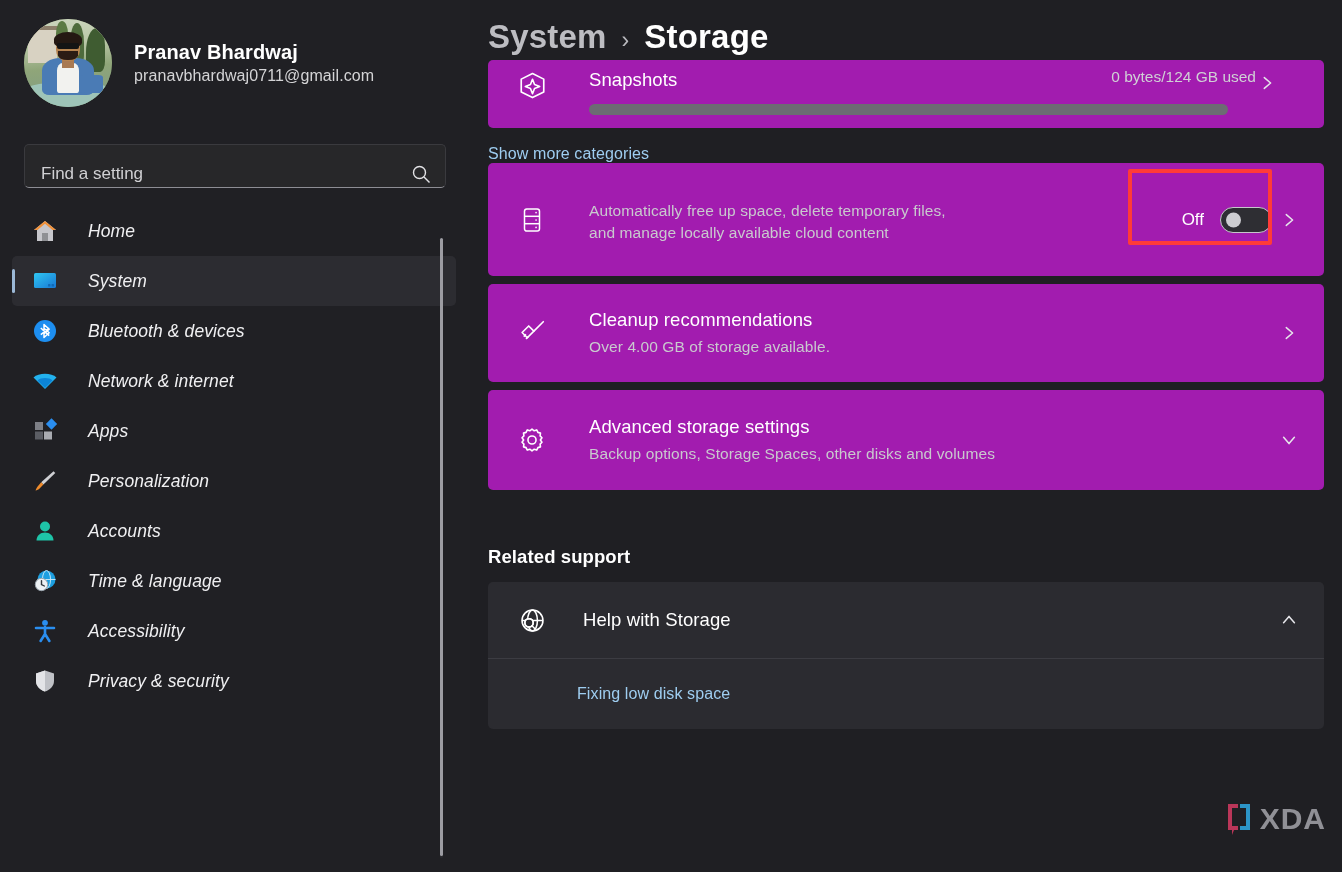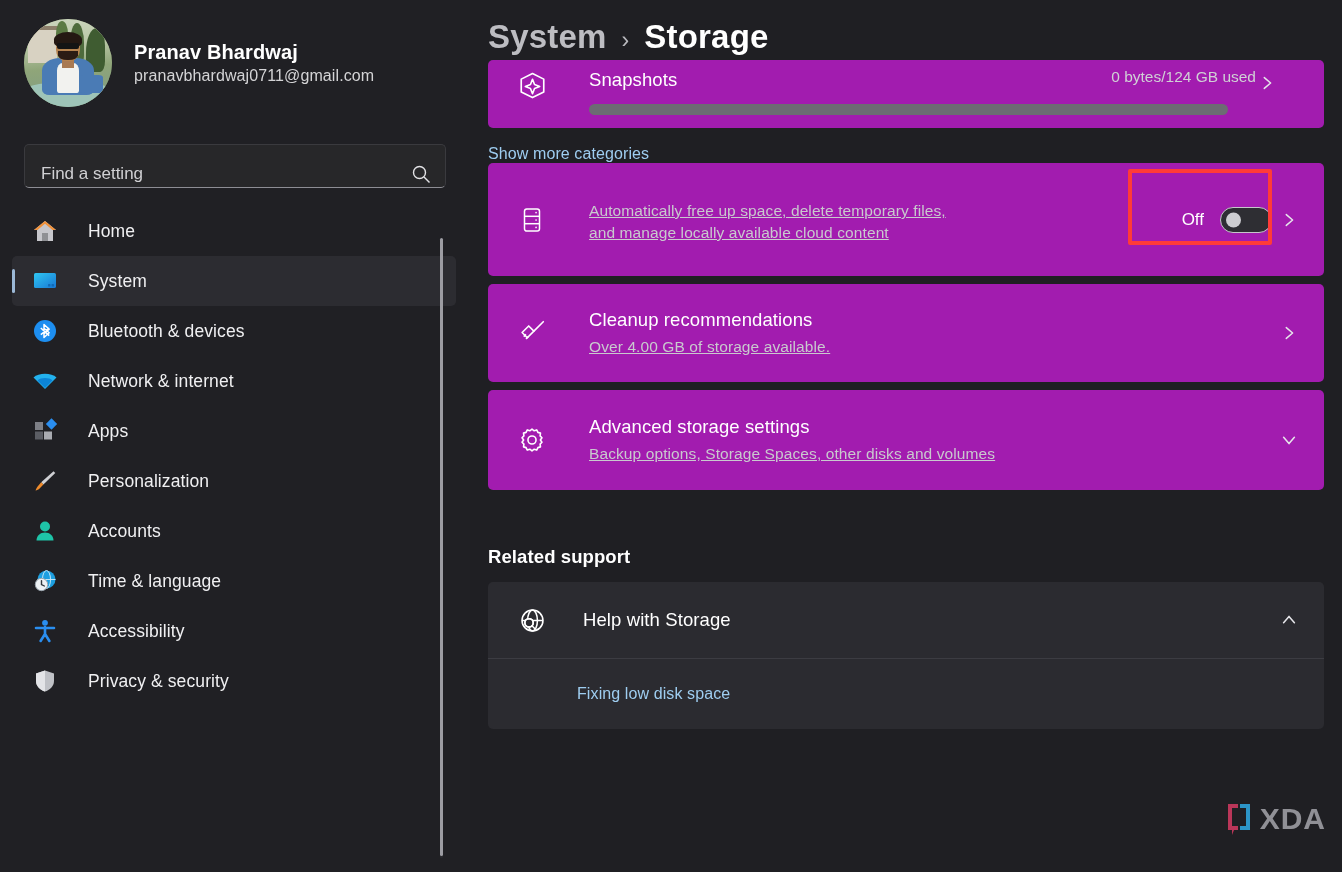--- a/index.html
+++ b/index.html
@@ -55,21 +55,21 @@
     display: flex; align-items: center;
     padding: 16px 14px 0 16px;
   }
   .search-box input {
     flex: 1; background: transparent; border: 0; outline: 0;
     color: #e8e8ea; font-size: 17px; font-family: "Liberation Sans", sans-serif;
   }
   .search-box input::placeholder { color: #d0d0d3; }
   .search-icon { width: 20px; height: 20px; flex: 0 0 20px; }
 
-  .navlist { margin-top: 18px; padding: 0 14px 0 12px; }
+  .navlist { margin-top: 18px; padding: 0 14px 0 12px; font-style: italic; }
   .navitem {
     height: 50px; display: flex; align-items: center;
     border-radius: 5px; position: relative;
     padding-left: 18px; cursor: default;
   }
   .navitem.selected { background: #2c2c31; }
   .navitem.selected::before {
     content: ""; position: absolute; left: 0; top: 13px;
     width: 3px; height: 24px; border-radius: 2px; background: #9bb8d6;
   }
@@ -91,21 +91,21 @@
   .card {
     background: #a21caf;
     border-radius: 5px;
     margin-right: 18px;
     position: relative;
     display: flex; align-items: center; gap: 12px;
   }
   .card-ico { width: 44px; flex: 0 0 44px; display: flex; justify-content: center; align-items: center; margin-left: 22px; }
   .card-body { flex: 1; padding-left: 23px; }
   .card-title { font-size: 18.5px; color: #ffffff; letter-spacing: .1px; }
-  .card-sub { font-size: 15.5px; color: #c9c9ce; margin-top: 5px; line-height: 1.42; letter-spacing: .1px; text-decoration: underline; }
+  .card-sub { font-size: 15.5px; color: #c9c9ce; margin-top: 5px; line-height: 1.42; letter-spacing: .1px; }
   .chev { width: 26px; flex: 0 0 26px; display: flex; justify-content: center; align-items: center; margin-right: 22px; }
 
   
   .snap-card { height: 68px; margin-top: 4px; align-items: flex-start; }
   .snap-ico { margin-top: 10px; }
   .snap-right { position: absolute; right: 68px; top: 8px; font-size: 15.5px; color: #d0d0d5; }
   .snap-body { padding-left: 23px; padding-top: 9px; }
   .progress { height: 11px; border-radius: 6px; background: #6c6c73; margin-top: 13px; margin-right: 96px; }
   .snap-chev { position: absolute; right: 22px; top: 14px; }
 

